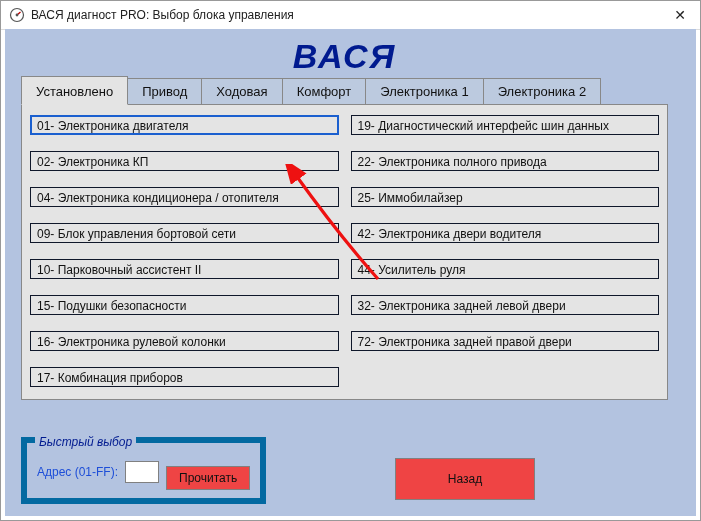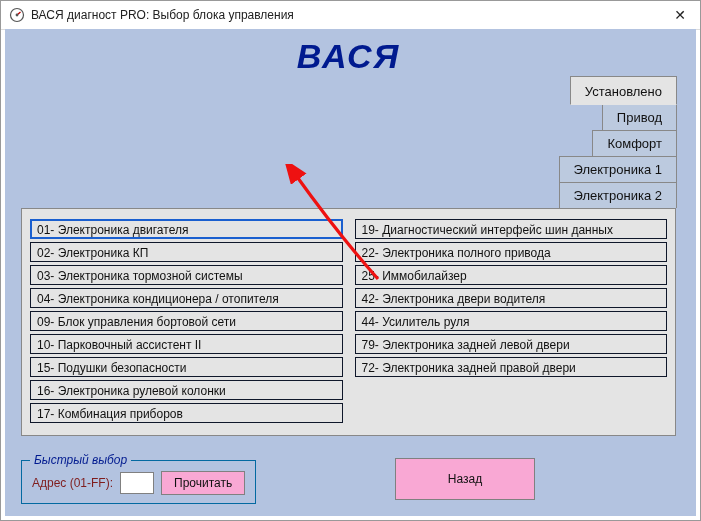--- a/index.html
+++ b/index.html
@@ -47,21 +47,21 @@
     font-family: Arial, sans-serif;
   }
   .client {
     position: absolute;
     top: 28px;
     left: 4px;
     right: 4px;
     bottom: 4px;
     background: #b3c3e0;
     box-sizing: border-box;
-    padding: 8px 20px 12px 16px;
+    padding: 8px 28px 12px 16px;
   }
   .brand {
     text-align: center;
     font-style: italic;
     font-weight: bold;
     font-size: 34px;
     color: #001a8f;
     margin-top: 0;
     letter-spacing: 2px;
   }
@@ -69,21 +69,20 @@
     text-align: center;
     font-style: italic;
     font-size: 17px;
     color: #001a8f;
     margin-top: -2px;
     margin-bottom: 12px;
   }
   .tabs {
     display: flex;
     align-items: flex-end;
-    flex-direction: column;
   }
   .tab {
     padding: 5px 14px 5px 14px;
     font-size: 13px;
     color: #111;
     background: #bccadf;
     border: 1px solid #888;
     border-bottom: none;
     margin-right: -1px;
     position: relative;
@@ -106,21 +105,21 @@
     z-index: 1;
   }
   .columns {
     display: flex;
     gap: 12px;
   }
   .col {
     flex: 1;
     display: flex;
     flex-direction: column;
-    gap: 3px;
+    gap: 16px;
   }
   .module {
     border: 1px solid #0f172a;
     background: #e4e4e4;
     padding: 3px 6px;
     font-size: 12px;
     color: #111;
     text-align: left;
     cursor: default;
     height: 20px;
@@ -130,61 +129,62 @@
     overflow: hidden;
   }
   .module.active {
     border: 2px solid #1a5fcf;
     padding: 2px 5px;
   }
   .quickgroup {
     position: absolute;
     left: 16px;
     bottom: 12px;
-    border: 1px solid #0369a1;
+    border: 6px solid #0369a1;
     padding: 10px 10px 8px 10px;
     display: flex;
     align-items: center;
     gap: 7px;
   }
   .quickgroup .grouplabel {
     position: absolute;
     top: -8px;
     left: 8px;
     background: #b3c3e0;
     padding: 0 4px;
     font-size: 12px;
     color: #001a8f;
     font-style: italic;
   }
   .quickgroup .addr-label {
-    color: #7f1d1d;
+    color: #1d4ed8;
     font-size: 12px;
   }
   .addr-input {
     width: 34px;
     height: 22px;
     border: 1px solid #808080;
     background: #fff;
     font-size: 12px;
     padding: 0 3px;
     box-sizing: border-box;
   }
   .btn {
     border: 1px solid #808080;
-    background: #f9a8d4;
+    background: #ef4444;
     font-size: 12px;
     padding: 4px 12px;
     cursor: default;
     color: #111;
     height: 24px;
     box-sizing: border-box;
     display: inline-flex;
     align-items: center;
     justify-content: center;
+    margin-top: 13px;
   }
   .back-btn {
     position: absolute;
     bottom: 16px;
     left: 390px;
     width: 140px;
     height: 42px;
   }
   .arrow {
     position: absolute;
@@ -212,45 +212,45 @@
     <span class="close">✕</span>
   </div>
 
   <div class="client">
 
     <div class="brand">ВАСЯ</div>
 
     <div class="tabs">
       <div class="tab active">Установлено</div>
       <div class="tab">Привод</div>
+      <div class="tab">Ходовая</div>
       <div class="tab">Комфорт</div>
       <div class="tab">Электроника 1</div>
       <div class="tab">Электроника 2</div>
     </div>
 
     <div class="tabbody">
       <div class="columns">
         <div class="col">
           <div class="module active">01- Электроника двигателя</div>
           <div class="module">02- Электроника КП</div>
-          <div class="module">03- Электроника тормозной системы</div>
           <div class="module">04- Электроника кондиционера / отопителя</div>
           <div class="module">09- Блок управления бортовой сети</div>
           <div class="module">10- Парковочный ассистент II</div>
           <div class="module">15- Подушки безопасности</div>
           <div class="module">16- Электроника рулевой колонки</div>
           <div class="module">17- Комбинация приборов</div>
         </div>
         <div class="col">
           <div class="module">19- Диагностический интерфейс шин данных</div>
           <div class="module">22- Электроника полного привода</div>
           <div class="module">25- Иммобилайзер</div>
           <div class="module">42- Электроника двери водителя</div>
           <div class="module">44- Усилитель руля</div>
-          <div class="module">79- Электроника задней левой двери</div>
+          <div class="module">32- Электроника задней левой двери</div>
           <div class="module">72- Электроника задней правой двери</div>
         </div>
       </div>
     </div>
 
     <svg class="arrow" width="110" height="130">
       <defs>
         <marker id="ah" markerWidth="10" markerHeight="10" refX="2" refY="3" orient="auto">
           <path d="M0,0 L0,6 L8,3 z" fill="#e11"></path>
         </marker>

